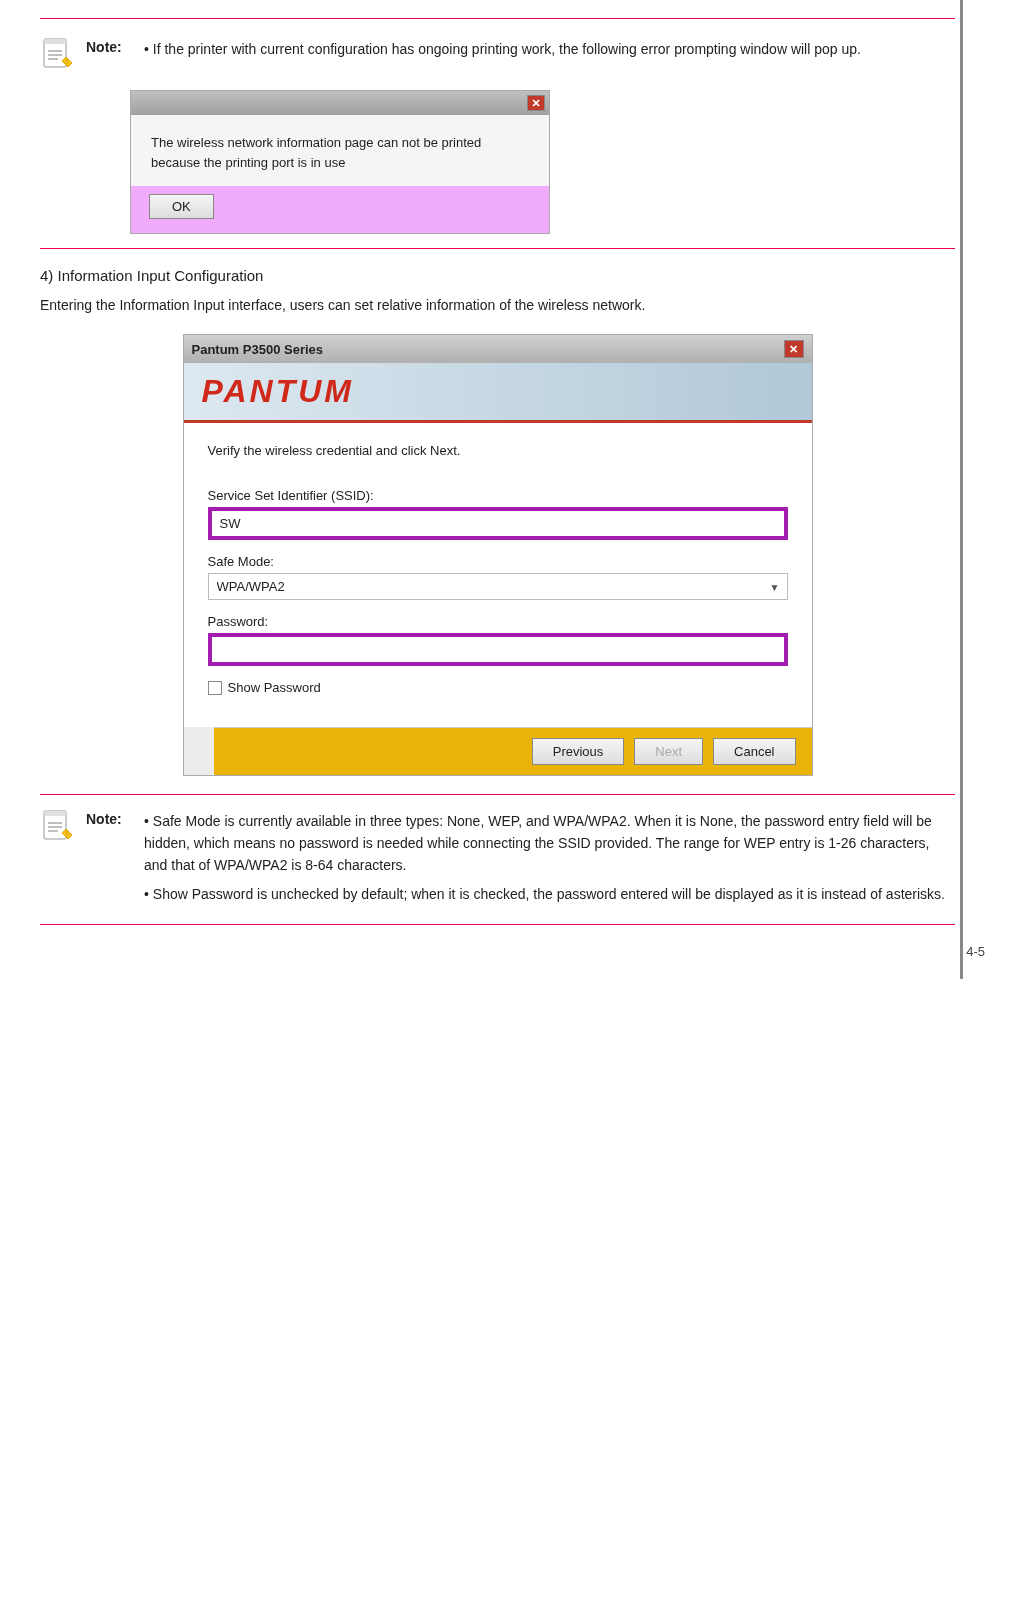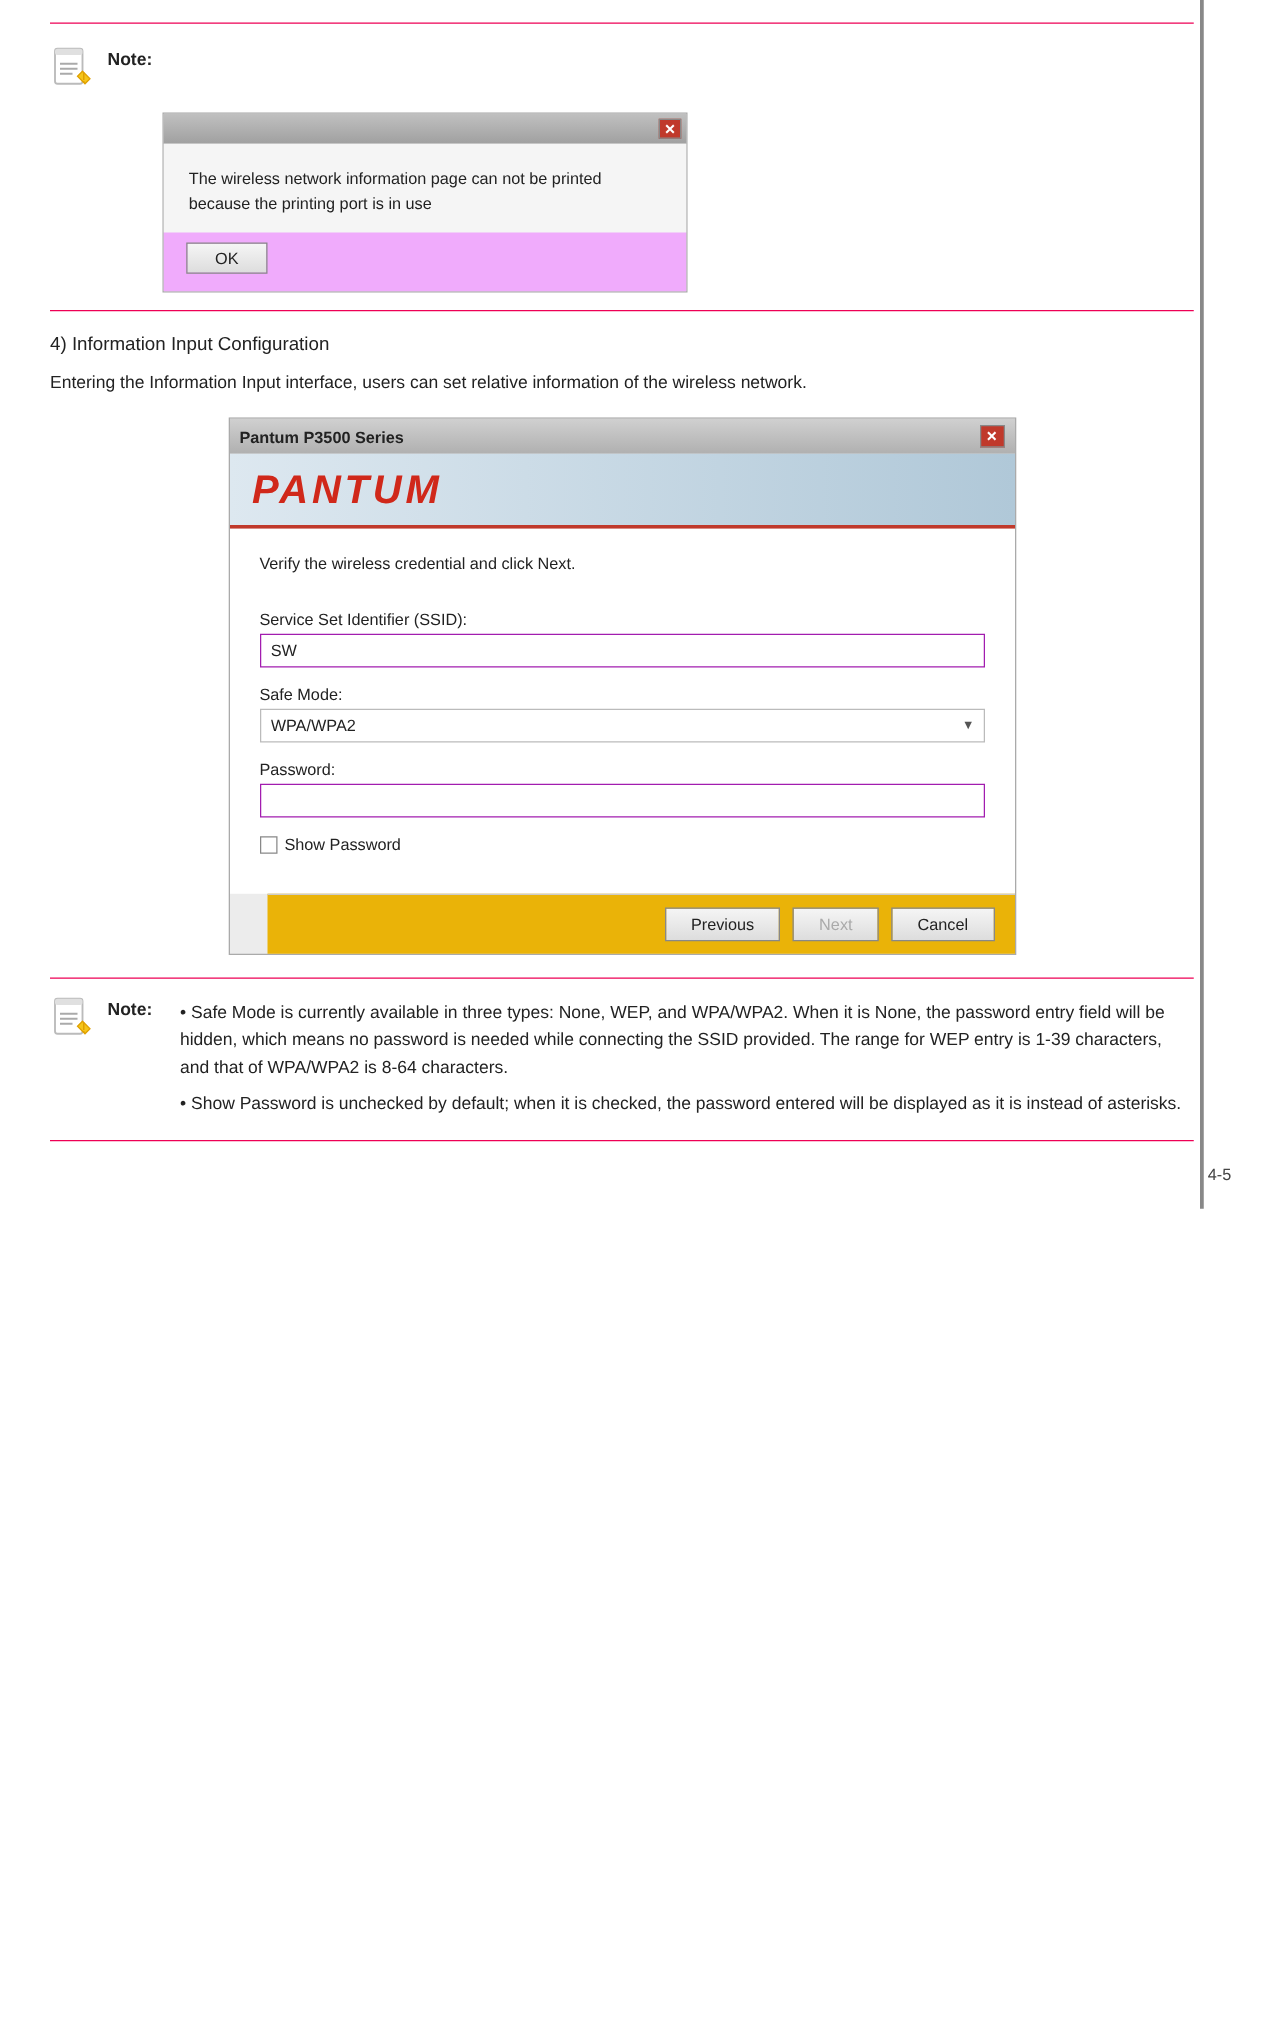--- a/index.html
+++ b/index.html
@@ -190,21 +190,21 @@
     }
 
     .form-label {
       font-size: 13px;
       color: #222;
       margin-bottom: 4px;
     }
 
     .form-input {
       width: 100%;
-      border: 1px solid #a21caf;
+      border: 4px solid #a21caf;
       padding: 5px 8px;
       font-size: 13px;
       background: #fff;
       color: #222;
       margin-bottom: 14px;
     }
 
     .form-select-wrap {
       position: relative;
       width: 100%;
@@ -327,20 +327,21 @@
         <rect x="4" y="2" width="22" height="5" rx="2" fill="#e0e0e0"></rect>
         <line x1="8" y1="14" x2="22" y2="14" stroke="#aaa" stroke-width="1.5"></line>
         <line x1="8" y1="18" x2="22" y2="18" stroke="#aaa" stroke-width="1.5"></line>
         <line x1="8" y1="22" x2="18" y2="22" stroke="#aaa" stroke-width="1.5"></line>
         <path d="M22 24 L26 20 L32 26 L28 30 L22 24Z" fill="#f5c518" stroke="#e0a000" stroke-width="1"></path>
         <line x1="27" y1="21" x2="27" y2="27" stroke="#e0a000" stroke-width="1.2"></line>
         <circle cx="27" cy="28.5" r="0.8" fill="#e0a000"></circle>
       </svg>
     </div>
     <span class="note-label">Note:</span>
+    <span class="note-content">• If the printer with current configuration has ongoing printing work, the following error prompting window will pop up.</span>
   </div>
 
   <div class="dialog-screenshot">
     <div class="dialog-titlebar">
       <div class="dialog-close-btn">✕</div>
     </div>
     <div class="dialog-body">
       <span>The wireless network information page can not be printed because the printing port is in use</span>
     </div>
     <div class="dialog-footer">
@@ -410,21 +411,21 @@
         <line x1="8" y1="14" x2="22" y2="14" stroke="#aaa" stroke-width="1.5"></line>
         <line x1="8" y1="18" x2="22" y2="18" stroke="#aaa" stroke-width="1.5"></line>
         <line x1="8" y1="22" x2="18" y2="22" stroke="#aaa" stroke-width="1.5"></line>
         <path d="M22 24 L26 20 L32 26 L28 30 L22 24Z" fill="#f5c518" stroke="#e0a000" stroke-width="1"></path>
         <line x1="27" y1="21" x2="27" y2="27" stroke="#e0a000" stroke-width="1.2"></line>
         <circle cx="27" cy="28.5" r="0.8" fill="#e0a000"></circle>
       </svg>
     </div>
     <span class="note-label">Note:</span>
     <div class="note-content">
-      <span class="note-bullet">• Safe Mode is currently available in three types: None, WEP, and WPA/WPA2. When it is None, the password entry field will be hidden, which means no password is needed while connecting the SSID provided. The range for WEP entry is 1-39 characters,  and that of WPA/WPA2 is 8-64 characters.</span>
+      <span class="note-bullet">• Safe Mode is currently available in three types: None, WEP, and WPA/WPA2. When it is None, the password entry field will be hidden, which means no password is needed while connecting the SSID provided. The range for WEP entry is 1-26 characters,  and that of WPA/WPA2 is 8-64 characters.</span>
       <span class="note-bullet">• Show Password is unchecked by default; when it is checked, the password entered will be displayed as it is instead of asterisks.</span>
     </div>
   </div>
 
   <hr class="bottom-divider">
 
   <div class="page-number">4-5</div>
 
   <div class="page-side-rule"></div>
 

